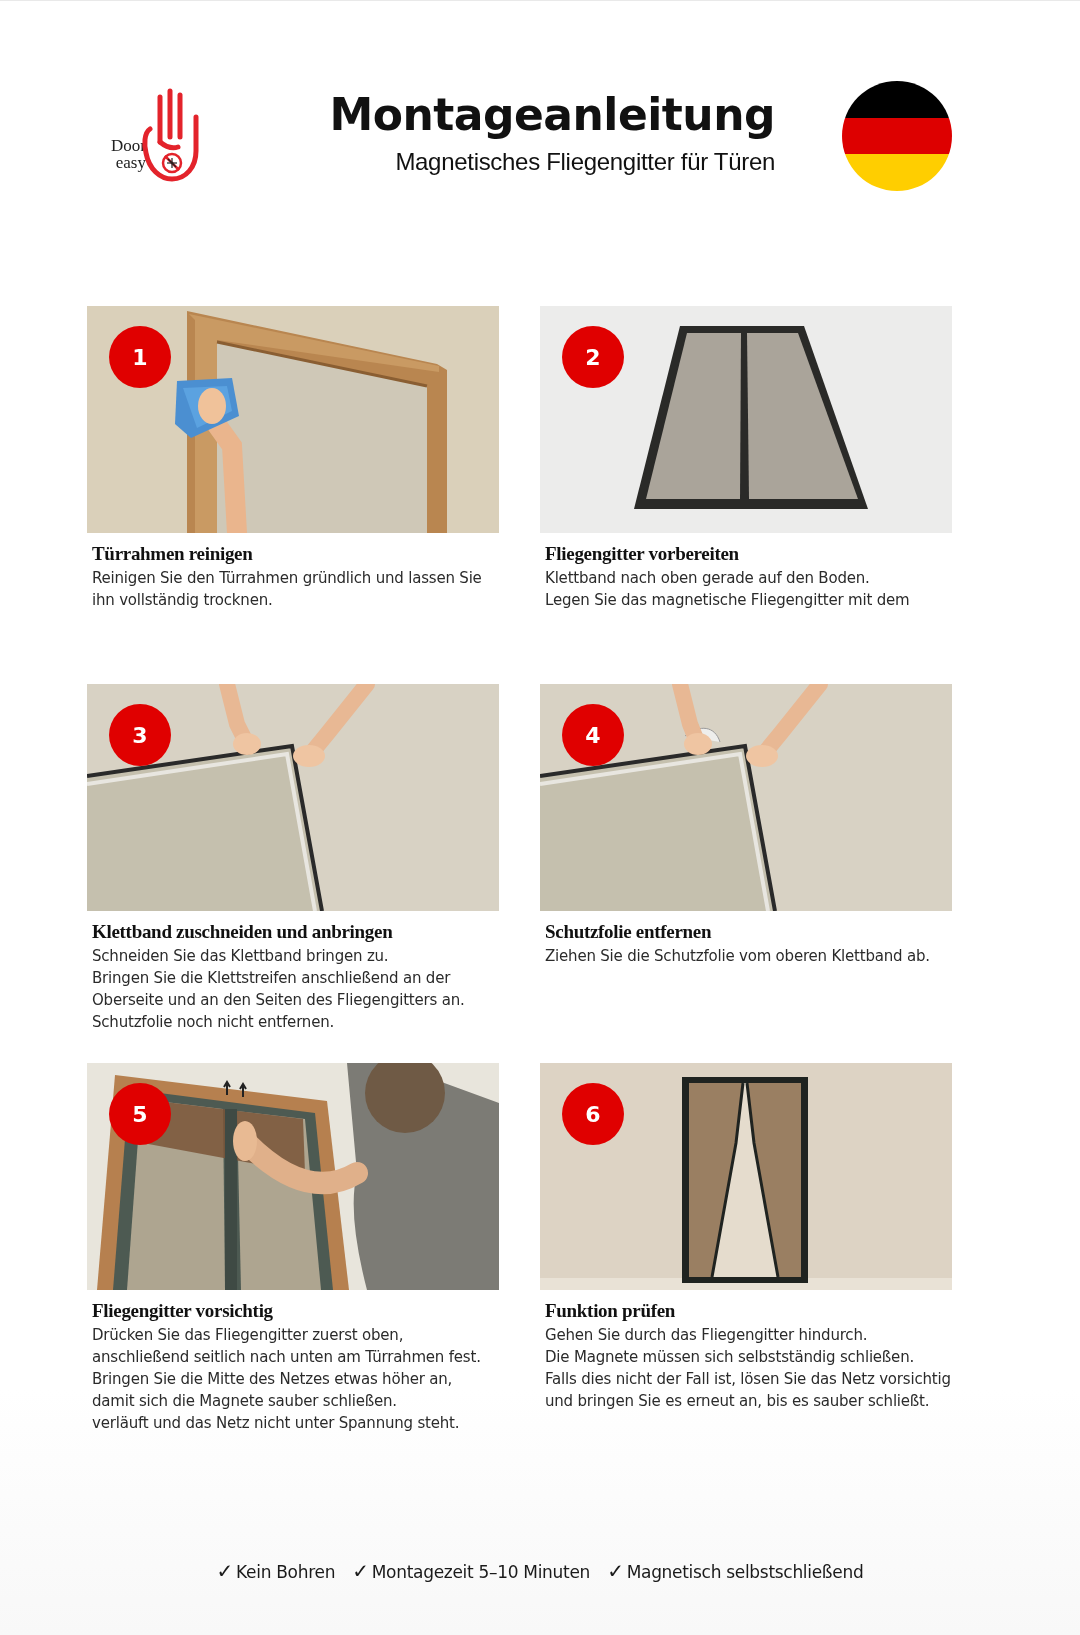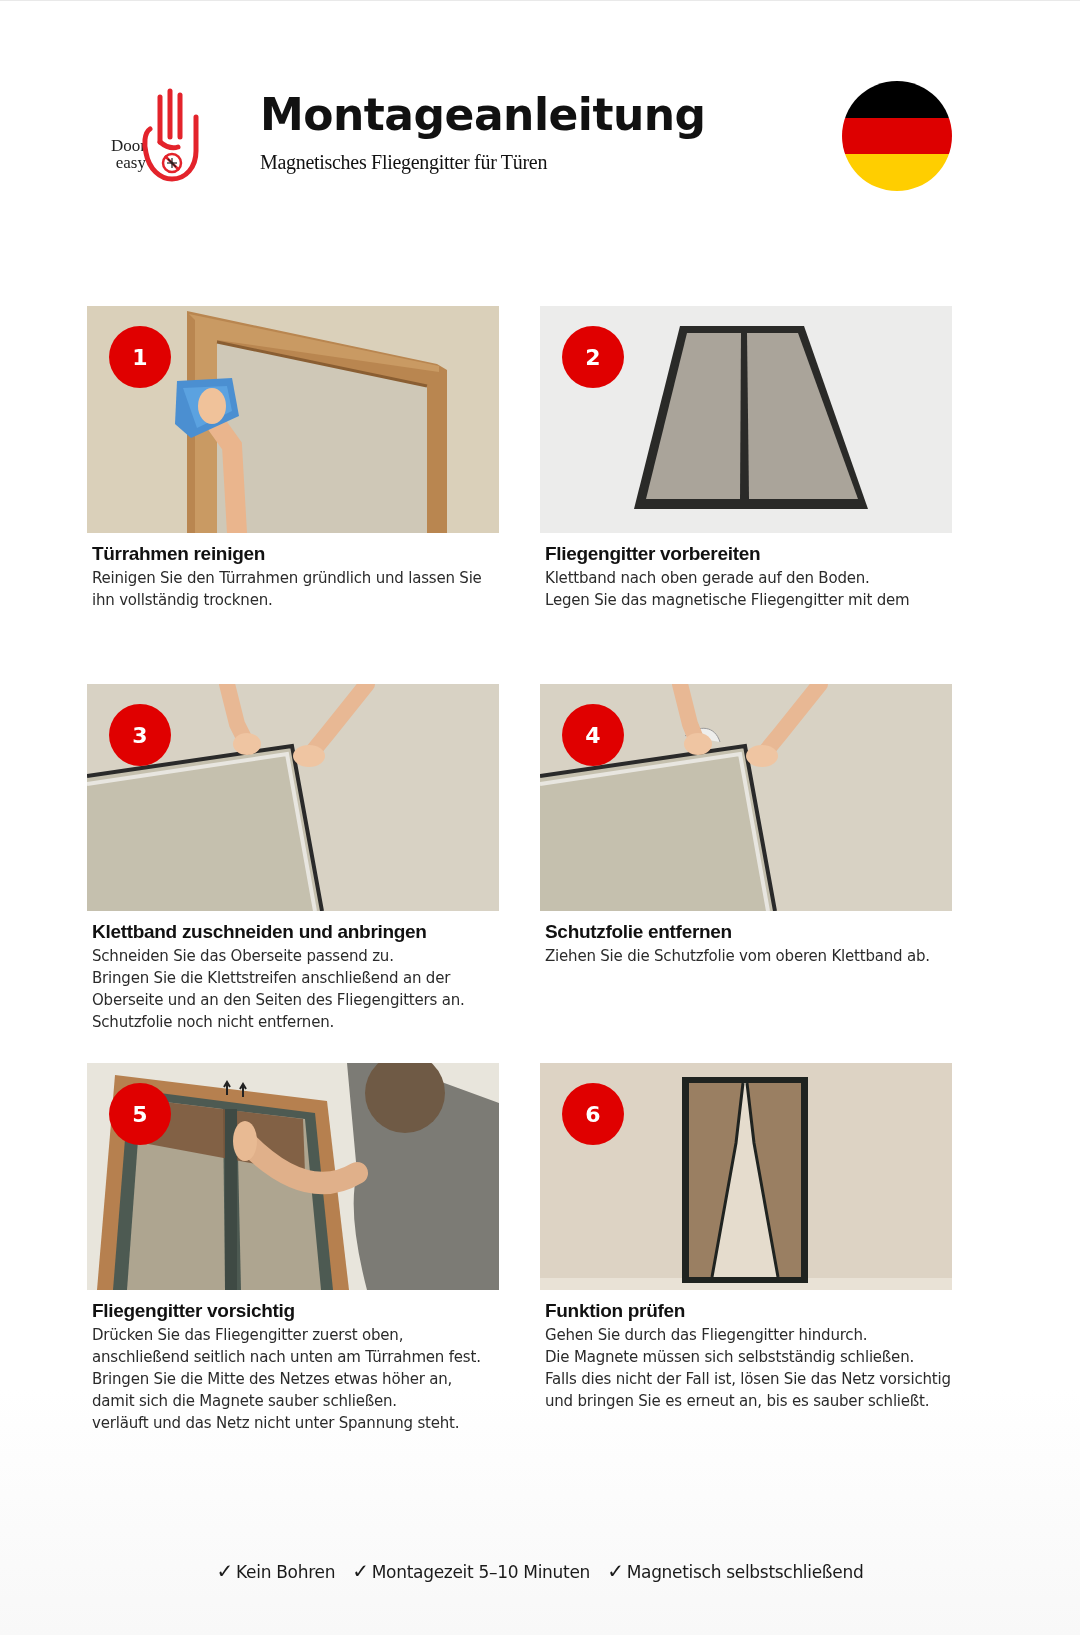--- a/index.html
+++ b/index.html
@@ -6,32 +6,32 @@
   html, body { width: 1080px; height: 1635px; background: #ffffff; overflow: hidden; }
   body { font-family: "Liberation Sans", "DejaVu Sans", sans-serif; color: #111; position: relative; }
   .page { position: absolute; inset: 0; background: linear-gradient(#ffffff 0%, #ffffff 85%, #f8f8f8 100%); border-top: 1px solid #e9e9e9; }
 
   
   .logo { position: absolute; left: 92px; top: 86px; width: 115px; height: 100px; }
   .logo-text { position: absolute; left: 4px; top: 50px; font-family: "Liberation Serif", "DejaVu Serif", serif; font-size: 17px; line-height: 17px; color: #222; text-align: right; width: 50px; }
   .logo-text span { display: block; }
   .logo svg { position: absolute; left: 48px; top: 0; }
 
-  .title-block { position: absolute; left: 260px; width: 515px; top: 86px; text-align: left; }
+  .title-block { position: absolute; left: 260px; width: 515px; top: 86px; text-align: right; }
   .title { font-family: "DejaVu Sans", sans-serif; font-weight: bold; font-size: 44px; letter-spacing: -0.5px; line-height: 56px; color: #111; }
-  .subtitle { font-family: Liberation Serif, serif; font-size: 20px; line-height: 34px; color: #111; margin-top: 2px; letter-spacing: -0.3px; }
+  .subtitle { font-family: Liberation Sans, sans-serif; font-size: 24px; line-height: 34px; color: #111; margin-top: 2px; letter-spacing: -0.3px; }
 
   .flag { position: absolute; left: 842px; top: 80px; width: 110px; height: 110px; border-radius: 50%; overflow: hidden; }
   .flag div { height: 33.34%; }
 
   
   .step { position: absolute; width: 412px; }
   .step .img { position: relative; width: 412px; height: 227px; overflow: hidden; }
   .badge { position: absolute; left: 22px; top: 20px; width: 62px; height: 62px; border-radius: 50%; background: #e00000; color: #fff; font-family: "DejaVu Sans", sans-serif; font-weight: bold; font-size: 22px; display: flex; align-items: center; justify-content: center; z-index: 3; }
-  .step h3 { font-family: Liberation Sans, sans-serif; font-weight: bold; font-size: 19px; line-height: 24px; margin: 9px 0 0 5px; color: #111; letter-spacing: -0.3px; }
+  .step h3 { font-family: Liberation Serif, serif; font-weight: bold; font-size: 19px; line-height: 24px; margin: 9px 0 0 5px; color: #111; letter-spacing: -0.3px; }
   .step .desc { margin: 1px 0 0 5px; font-family: "DejaVu Sans", sans-serif; font-size: 15px; line-height: 22px; color: #2b2b2b; letter-spacing: -0.2px; }
   .step .desc div { white-space: nowrap; }
 
   .footer { position: absolute; top: 1558px; left: 0; width: 1080px; text-align: center; font-family: "DejaVu Sans", sans-serif; font-size: 17px; color: #1a1a1a; letter-spacing: -0.3px; }
   .footer .feat { display: inline-block; margin: 0 6px; }
   .footer .check { font-weight: bold; font-size: 20px; margin-right: 3px; }
 </style>
 </head>
 <body>
 
@@ -119,21 +119,21 @@
         <polyline points="0,100 200,70 228,227" fill="none" stroke="#e8e6e0" stroke-width="4"></polyline>
         <path d="M140 0 L150 40 L160 60" stroke="#e8b894" stroke-width="16" fill="none" stroke-linecap="round"></path>
         <path d="M280 0 L240 50 L222 72" stroke="#e8b894" stroke-width="16" fill="none" stroke-linecap="round"></path>
         <ellipse cx="160" cy="60" rx="14" ry="11" fill="#efc5a2"></ellipse>
         <ellipse cx="222" cy="72" rx="16" ry="11" fill="#efc5a2"></ellipse>
       </svg>
       <div class="badge">3</div>
     </div>
     <h3>Klettband zuschneiden und anbringen</h3>
     <div class="desc">
-      <div>Schneiden Sie das Oberseite passend zu.</div>
+      <div>Schneiden Sie das Klettband bringen zu.</div>
       <div>Bringen Sie die Klettstreifen anschließend an der</div>
       <div>Oberseite und an den Seiten des Fliegengitters an.</div>
       <div>Schutzfolie noch nicht entfernen.</div>
     </div>
   </div>
 
   <div class="step" style="left:540px; top:683px;">
     <div class="img" style="background:#d9d3c4;">
       <svg width="412" height="227" viewBox="0 0 412 227">
         <rect width="412" height="227" fill="#d8d2c4"></rect>

